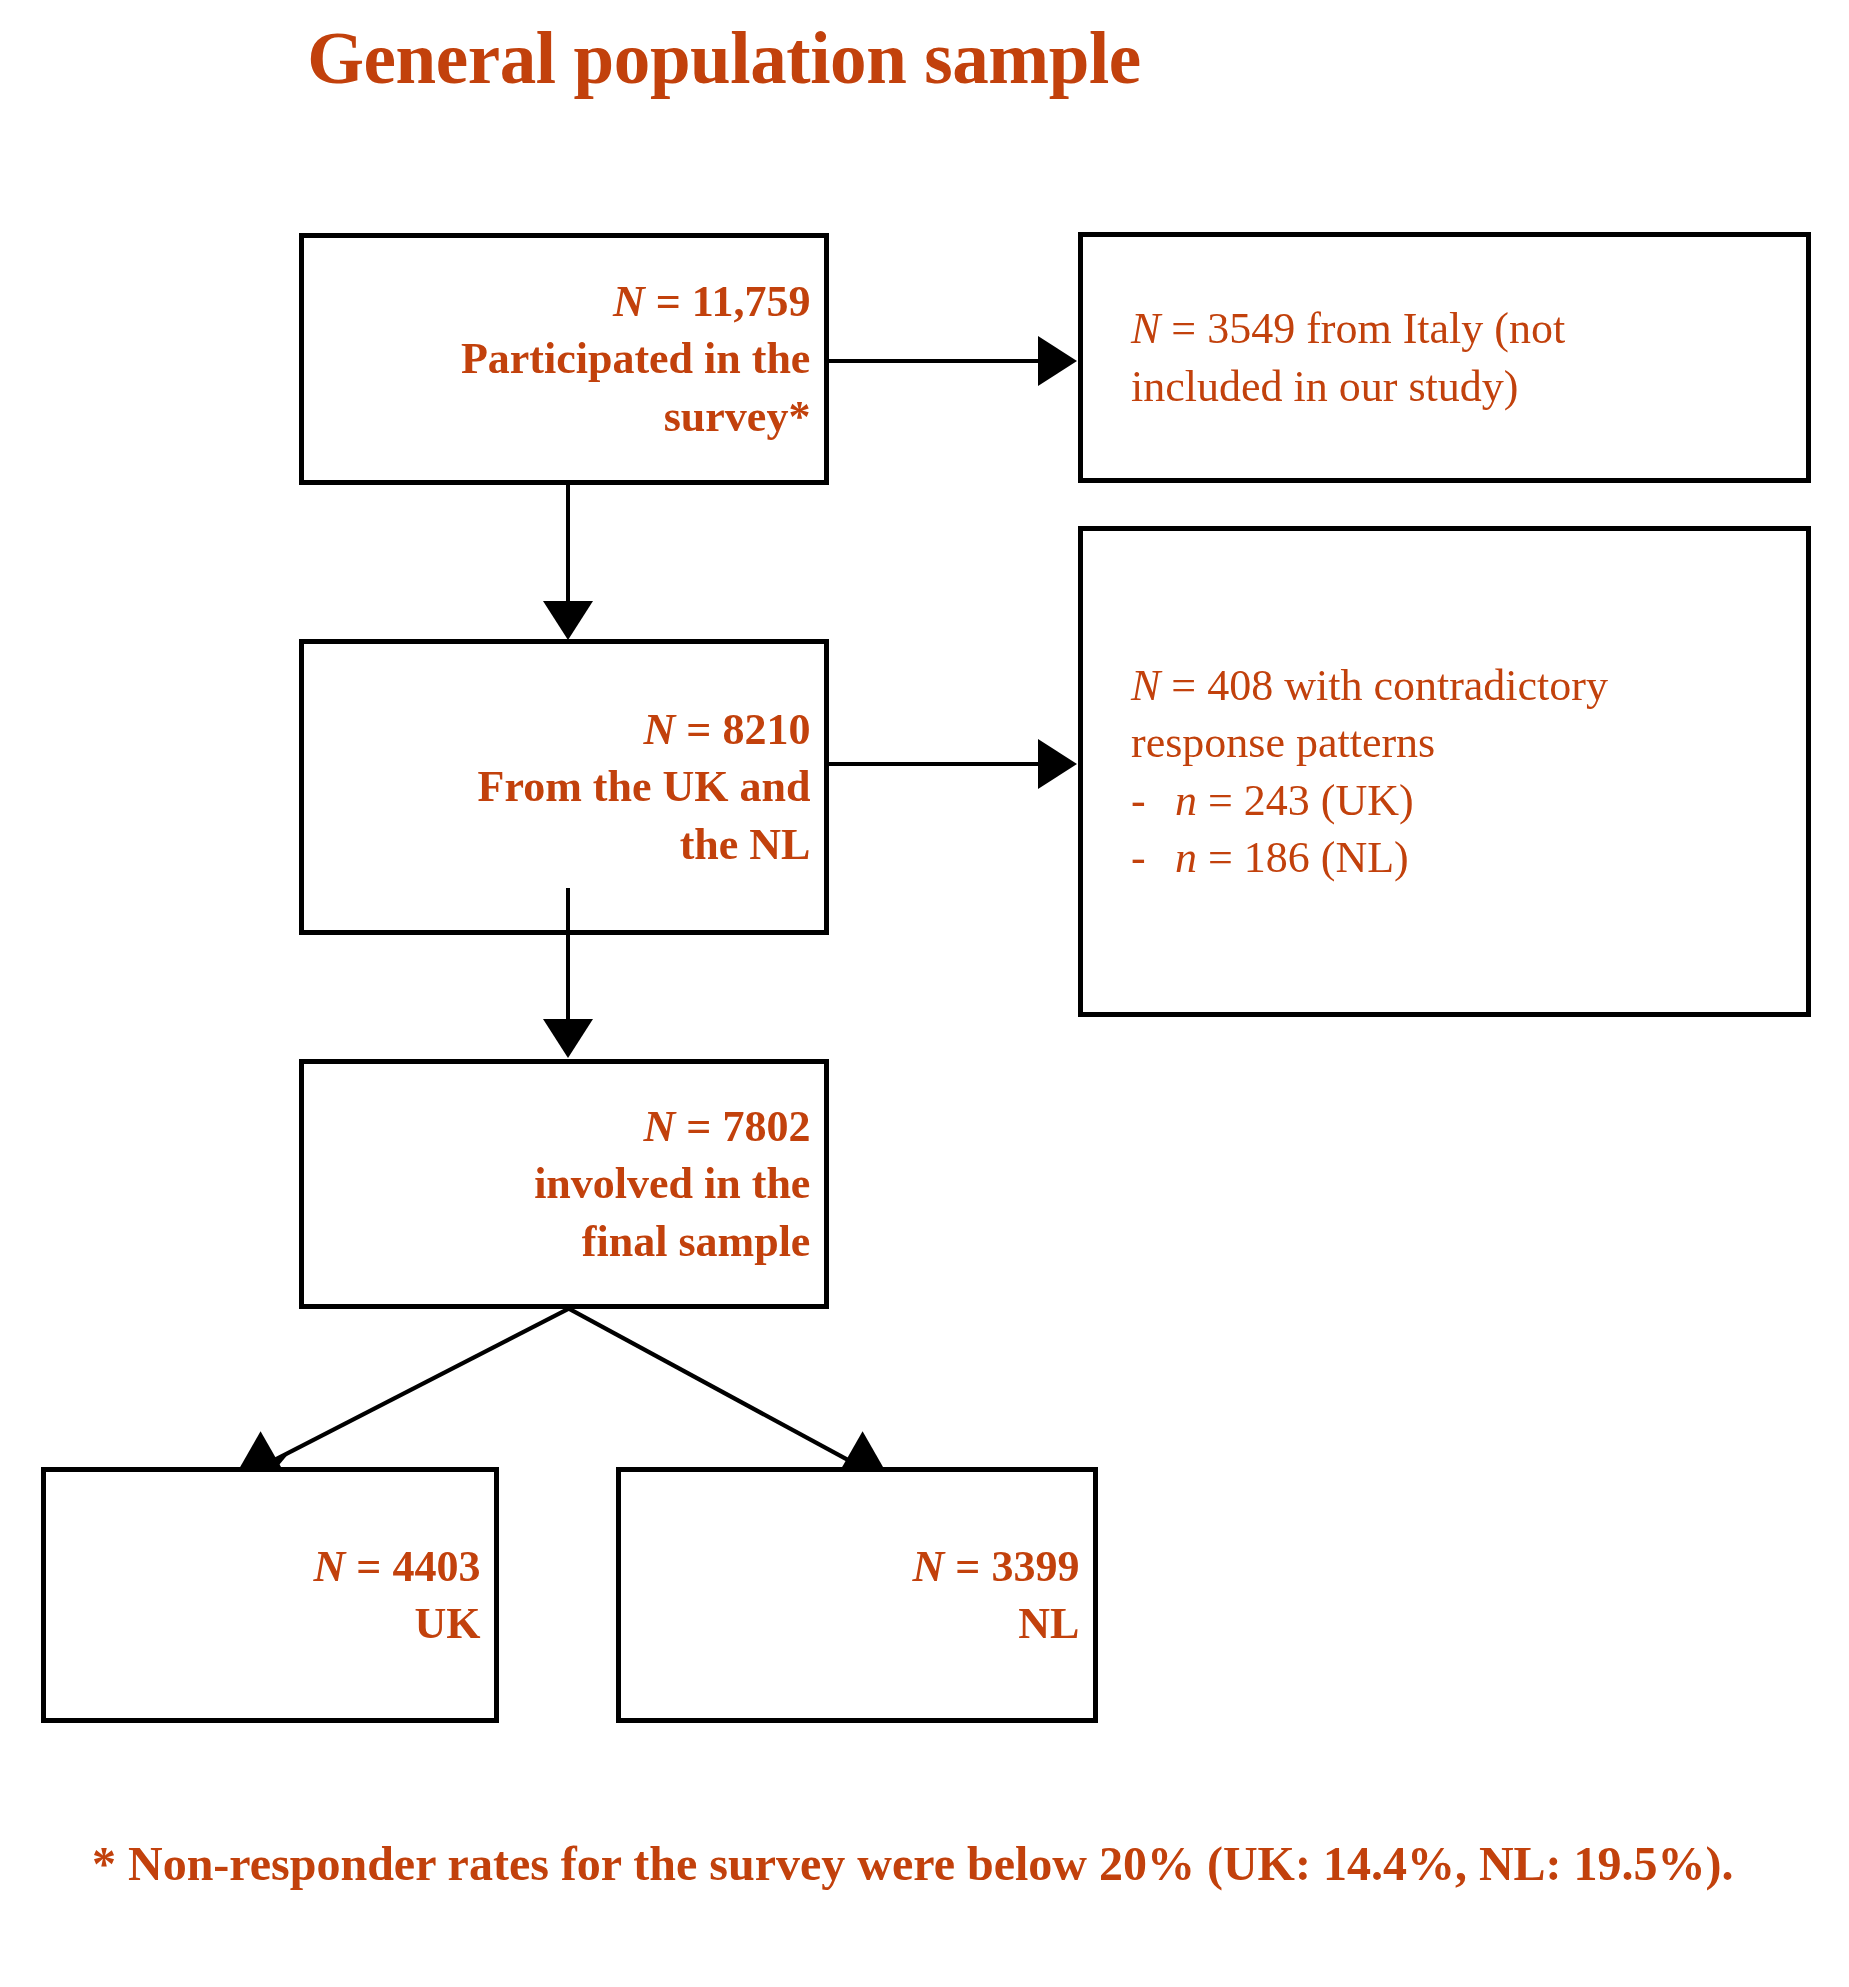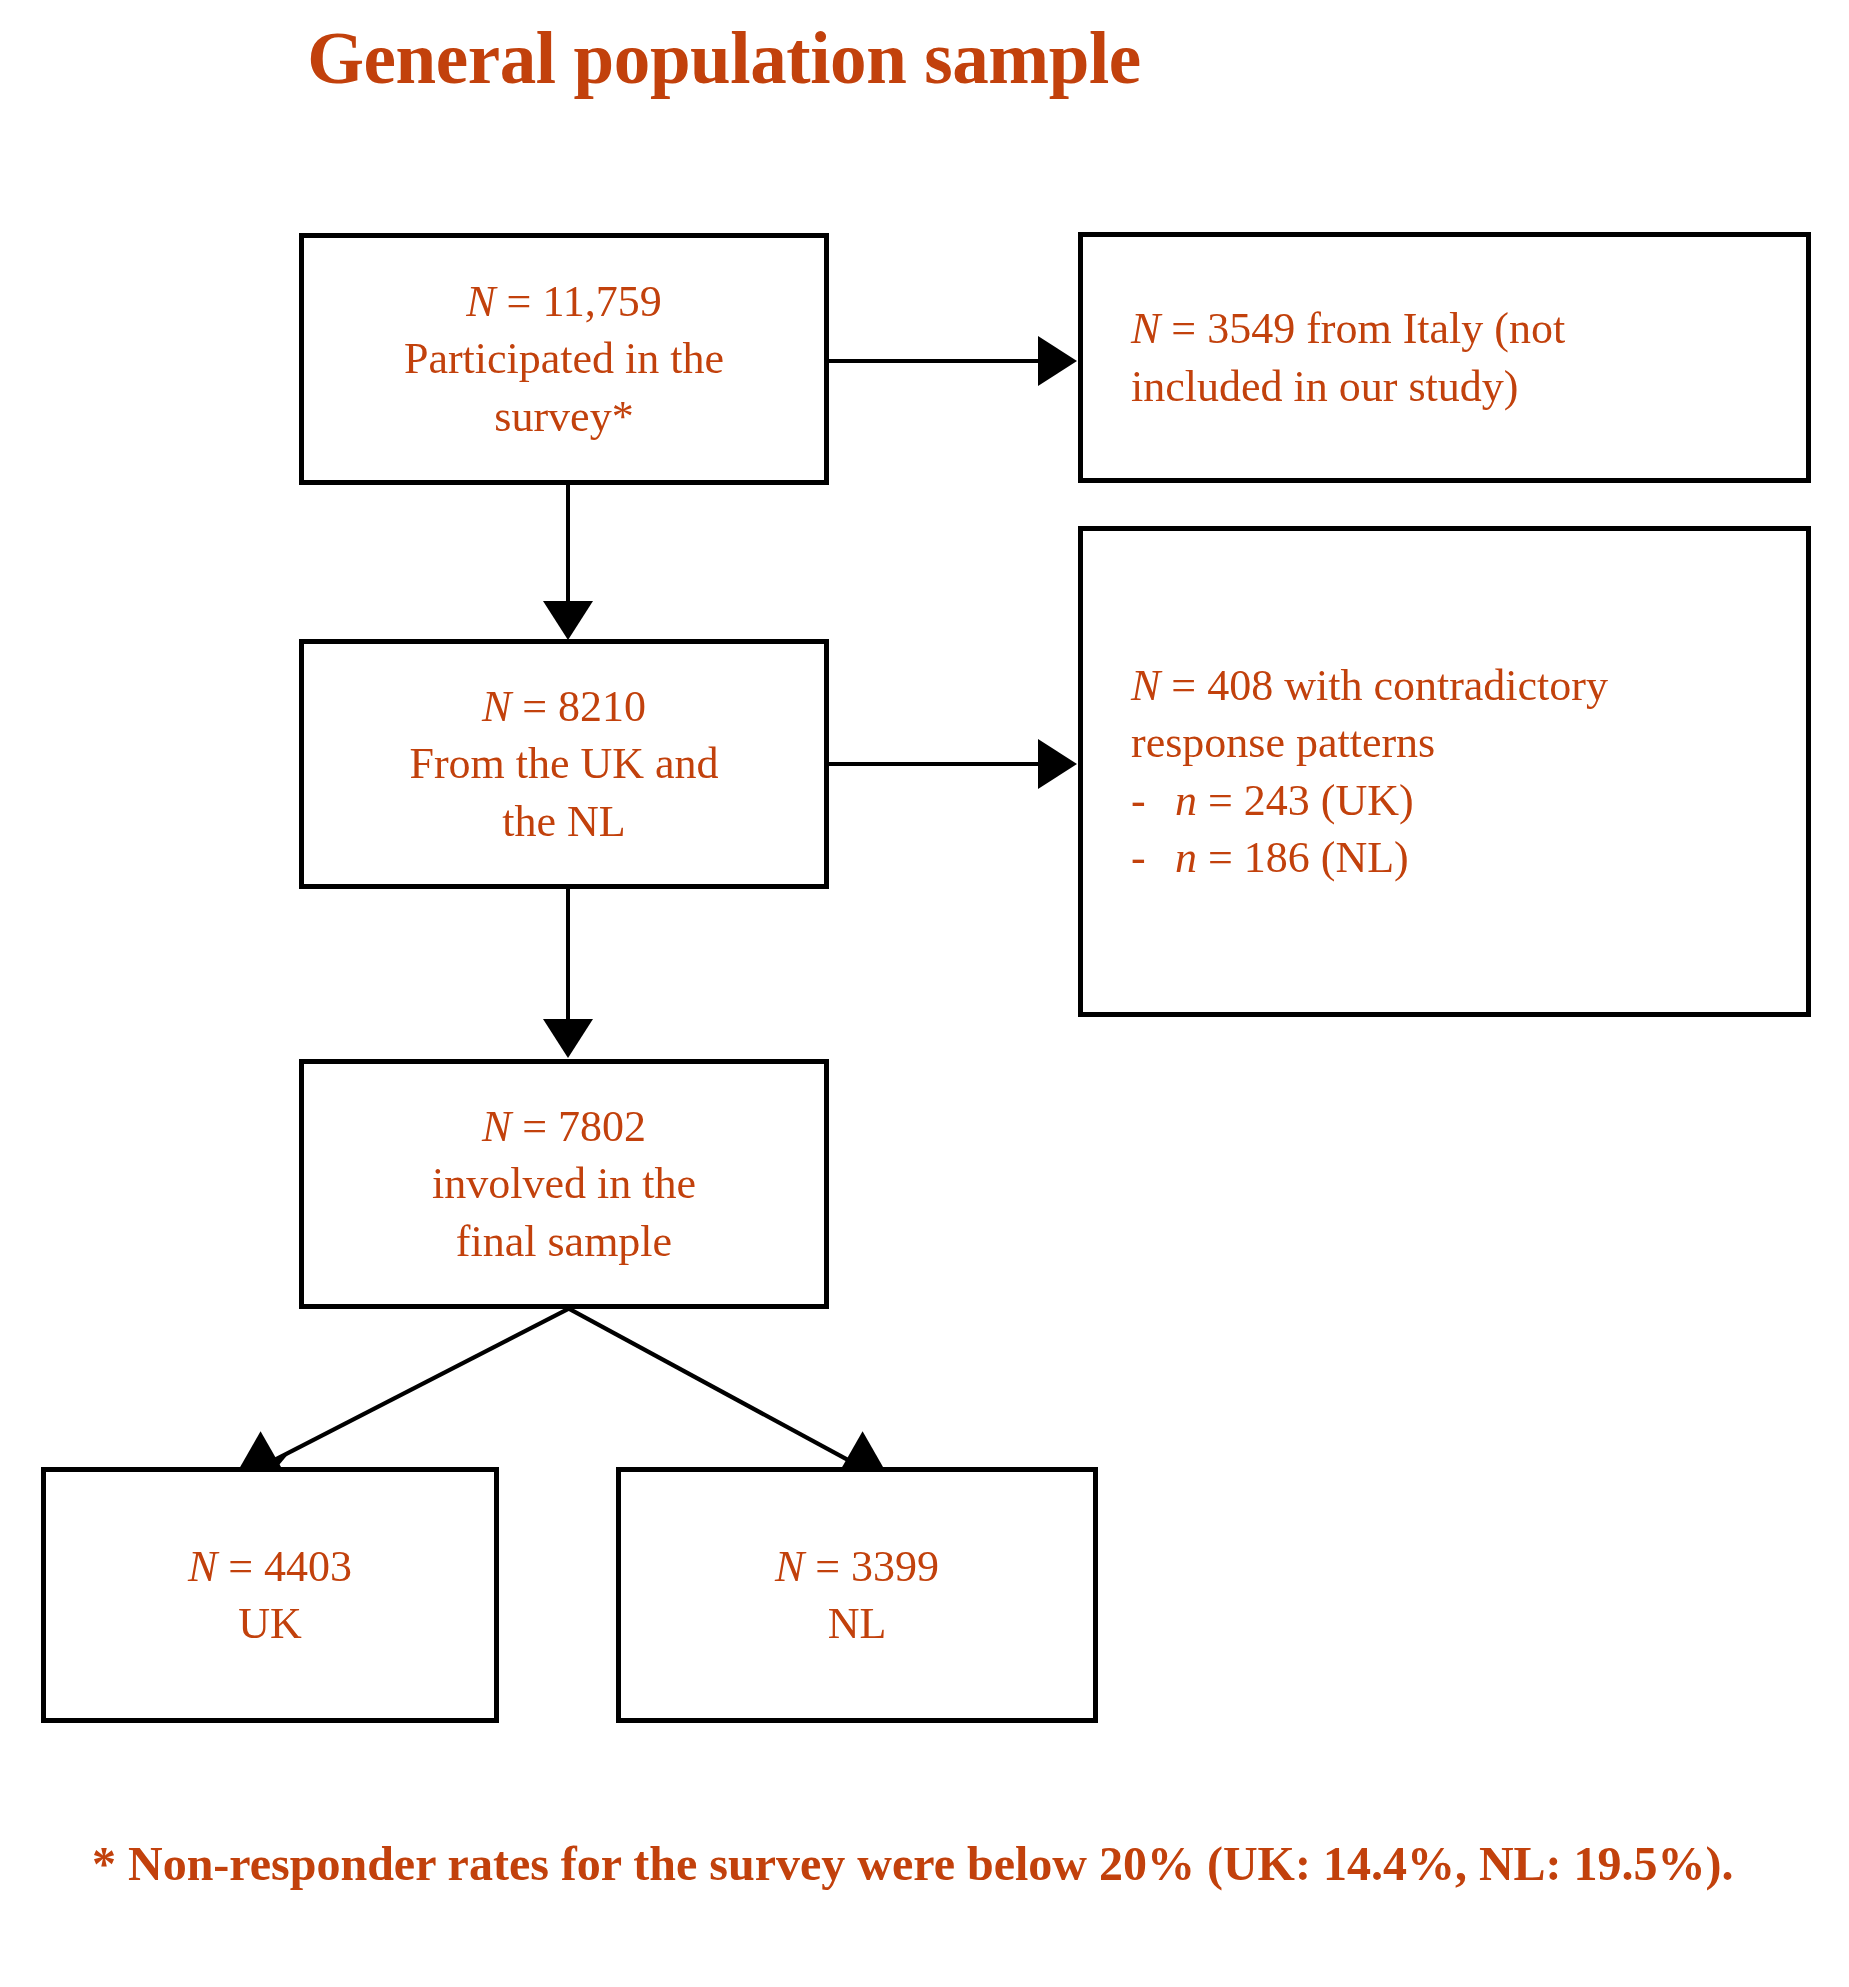--- a/index.html
+++ b/index.html
@@ -37,30 +37,30 @@
     align-items: center;
     justify-content: center;
     font-size: 44px;
     line-height: 1.30;
   }
   .fbox .inner {
     width: 100%;
     padding: 0 13.6px;
     box-sizing: border-box;
   }
-  .center .inner { text-align: center; }
+  .center .inner { text-align: right; font-weight: bold; }
   .leftal { align-items: center; justify-content: flex-start; padding-left: 16px; }
   .leftal .inner { text-align: left; padding-left: 32px; padding-right: 22px; }
 
   .ital { font-style: italic; }
 
   
   #box-survey      { left: 299px;  top: 233px;  width: 530px; height: 252px; }
   #box-italy       { left: 1078px; top: 232px;  width: 733px; height: 251px; }
-  #box-uknl        { left: 299px;  top: 639px;  width: 530px; height: 250px; }
+  #box-uknl        { left: 299px;  top: 639px;  width: 530px; height: 296px; }
   #box-contra      { left: 1078px; top: 526px;  width: 733px; height: 491px; }
   #box-final       { left: 299px;  top: 1059px; width: 530px; height: 250px; }
   #box-uk          { left: 41px;   top: 1467px; width: 458px; height: 256px; }
   #box-nl          { left: 606px;  top: 1467px; width: 482px; height: 256px; margin-left: 10px; }
 
   .contra-line { margin: 0; }
   .contra-bullet {
     display: flex;
     margin: 0;
   }

